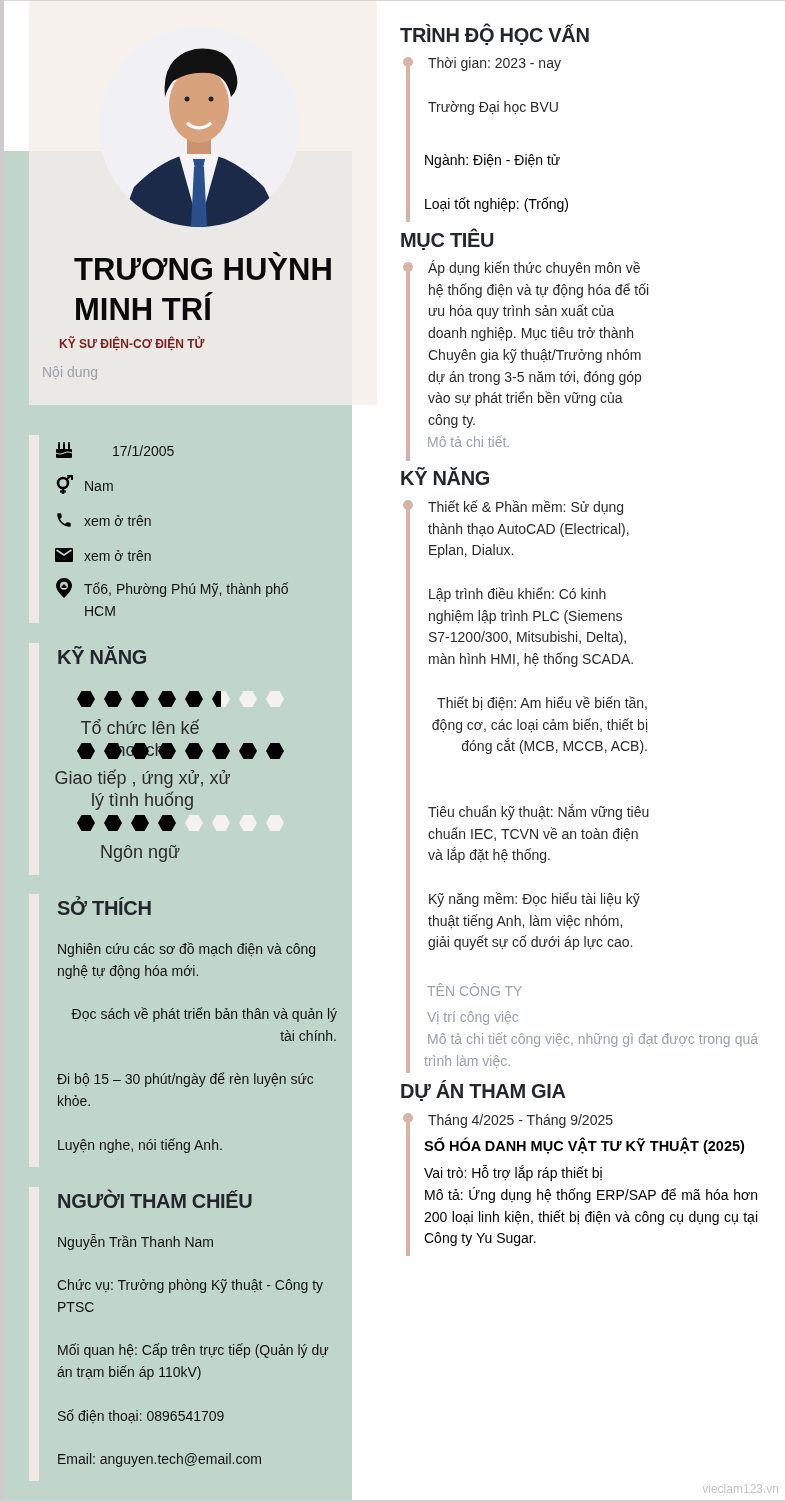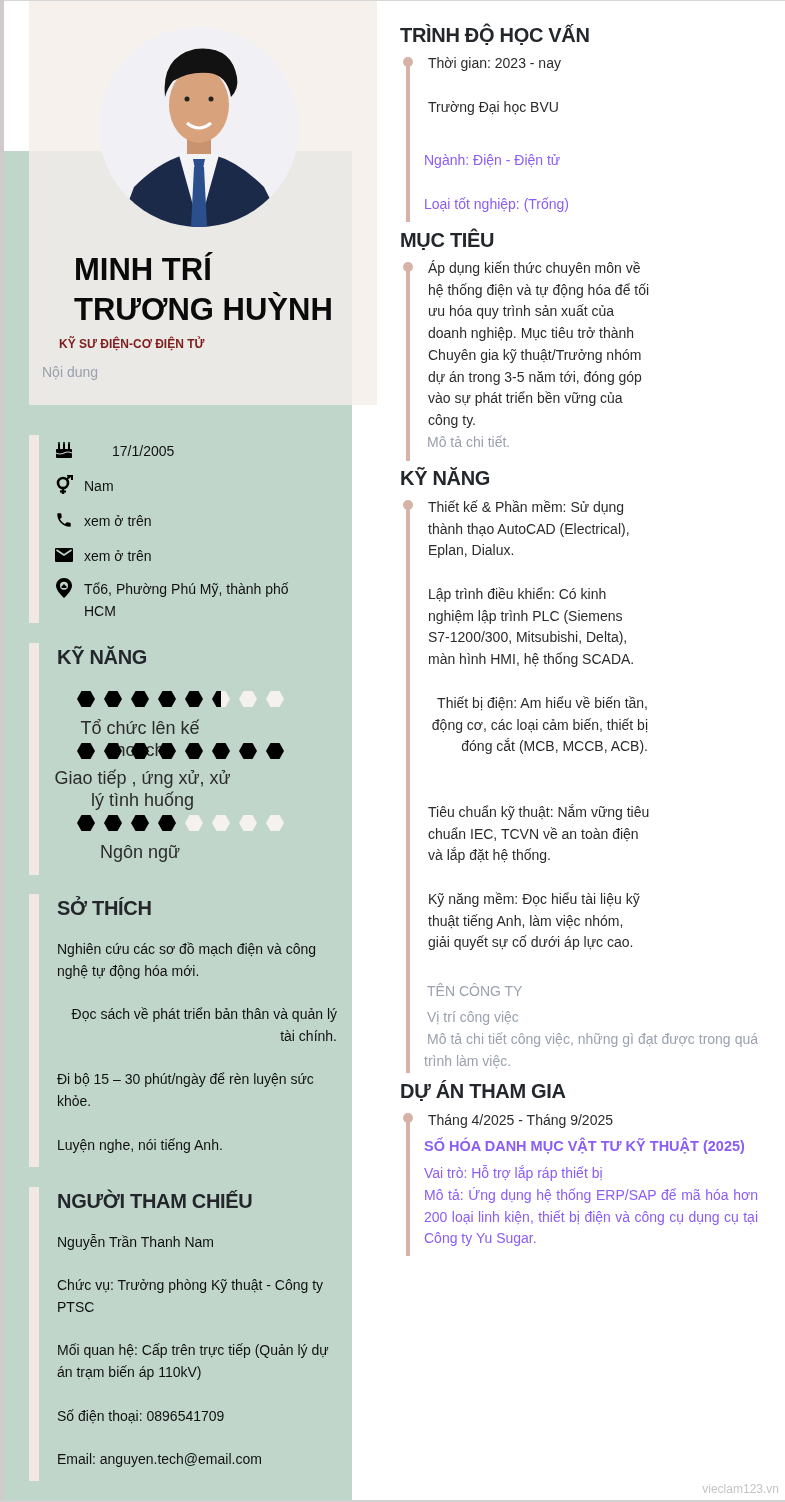--- a/index.html
+++ b/index.html
@@ -40,21 +40,21 @@
   .hex.half { background: linear-gradient(to right, #000 50%, #f5f1ee 50%); }
   .skill-label { position: absolute; font-size: 18px; color: #2b2b2b; text-align: center; line-height: 22px; }
 
   .side-para { position: absolute; left: 57px; width: 280px; font-size: 14px; line-height: 22px; color: #111; }
 
   .main-heading { position: absolute; left: 400px; font-size: 20px; font-weight: bold; color: #23272c; letter-spacing: -0.3px; }
   .tl-line { position: absolute; left: 406px; width: 4px; background: #d6b3a6; }
   .tl-dot { position: absolute; left: 403px; width: 10px; height: 10px; border-radius: 50%; background: #d6b3a6; }
   .main-text { position: absolute; font-size: 14px; line-height: 21.7px; color: #2b2b2b; }
   .muted { color: #9aa0ae; }
-  .dark { color: #8b5cf6; }
+  .dark { color: #000000; }
   .watermark { position: absolute; right: 6px; bottom: 6px; font-size: 12px; color: #c4c4c4; }
 </style>
 </head>
 <body>
 
 <div class="frame-top"></div>
 <div class="frame-left"></div>
 
 <div class="pink-block"></div>
 <div class="sage-sidebar"></div>
@@ -77,22 +77,22 @@
 
     <path d="M66 70 Q62 30 96 22 Q132 18 138 50 Q140 62 132 70 Q128 48 110 46 Q90 44 74 54 Q68 62 66 70 Z" fill="#121212"></path>
 
     <path d="M88 96 Q100 106 112 96" stroke="#fff" stroke-width="3" fill="none"></path>
     <circle cx="88" cy="72" r="2.5" fill="#222"></circle>
     <circle cx="112" cy="72" r="2.5" fill="#222"></circle>
   </svg>
 </div>
 
 <div class="name">
+  <div>TRƯƠNG HUỲNH</div>
   <div>MINH TRÍ</div>
-  <div>TRƯƠNG HUỲNH</div>
 </div>
 <div class="job-title">KỸ SƯ ĐIỆN-CƠ ĐIỆN TỬ</div>
 <div class="job-sub">Nội dung</div>
 
 <div class="sec-bar" style="top:435px;height:188px;"></div>
 
 <div class="contact-item" style="top:440px;gap:28px;">
   <span class="ic">
     <svg width="18" height="18" viewBox="0 0 18 18">
         <rect x="1" y="8" width="16" height="9" rx="1" fill="#000"></rect>

